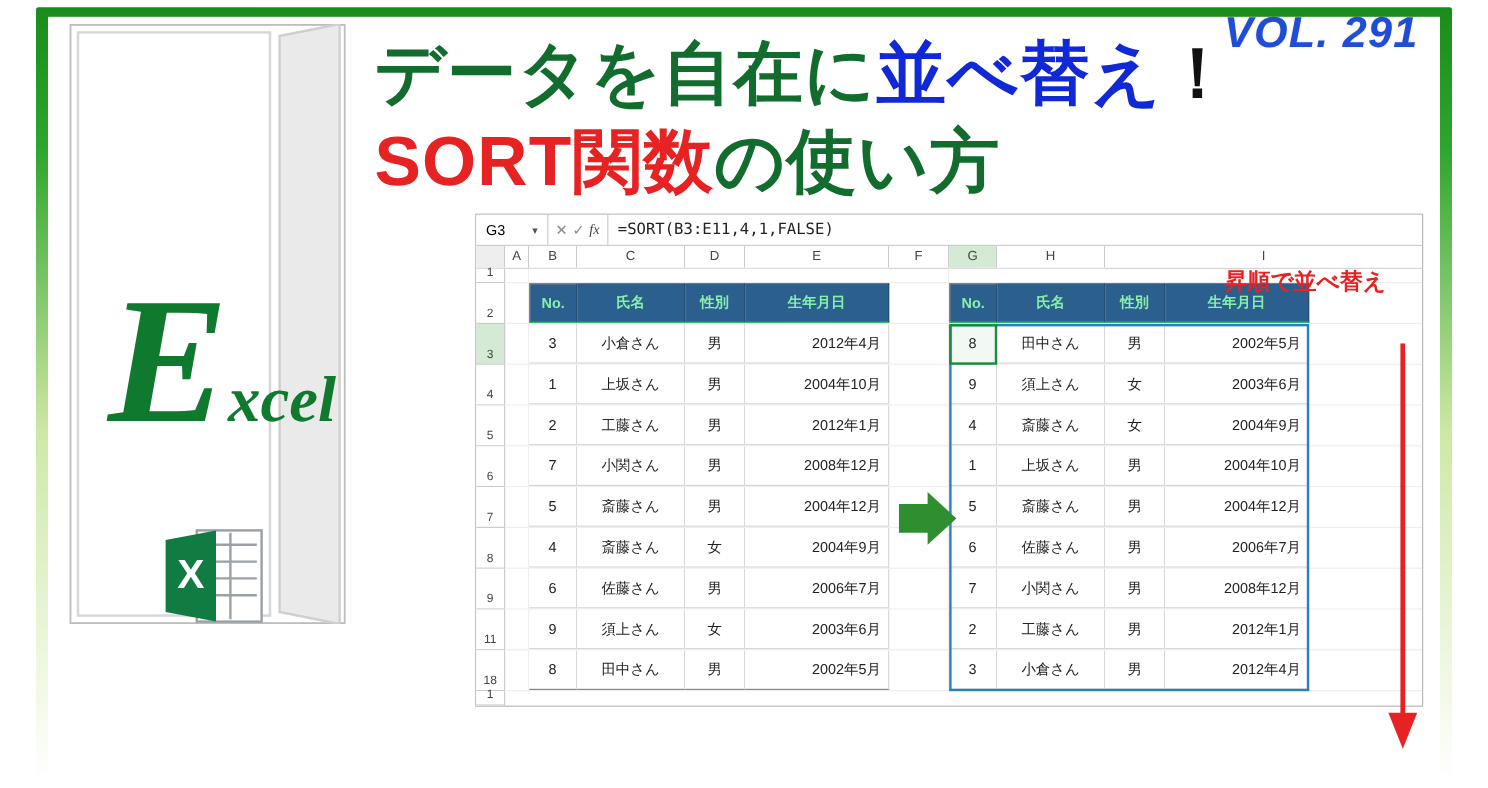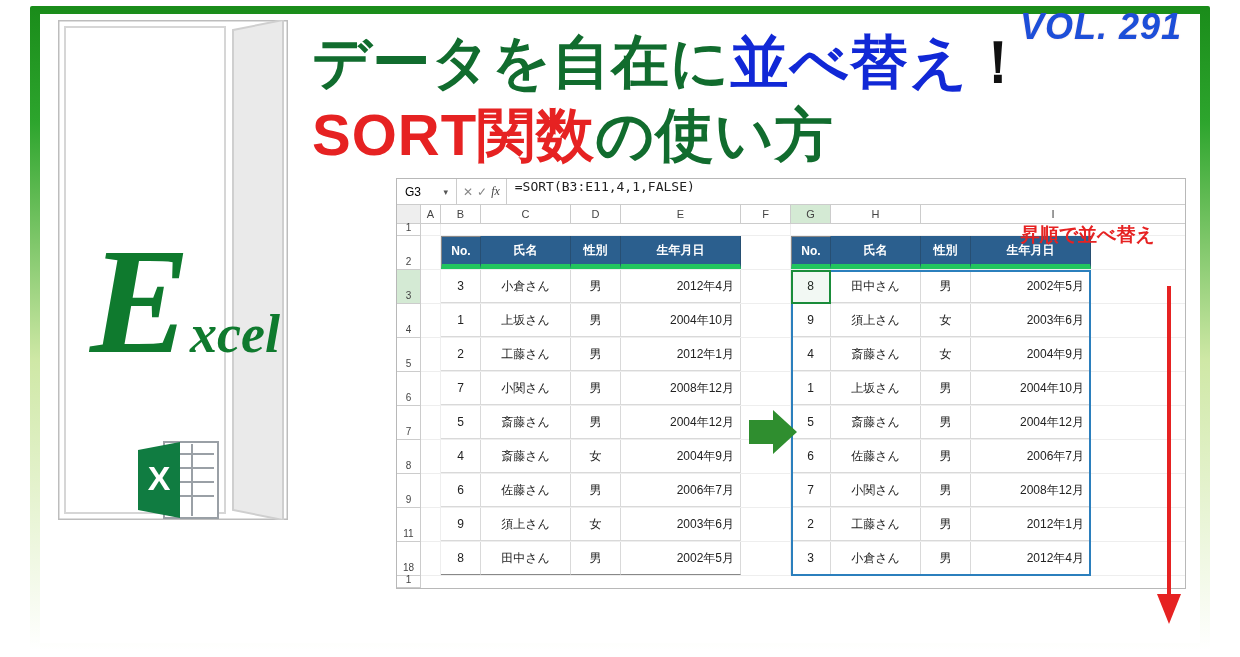--- a/index.html
+++ b/index.html
@@ -78,20 +78,21 @@
     position: absolute;
     left: 396px; top: 178px;
     width: 790px;
     background: #fff;
     border: 1px solid #b8b8b8;
     z-index: 10;
     font-size: 12px;
   }
   .fx-bar {
     display: flex;
+    align-items: center;
     height: 26px;
     border-bottom: 1px solid #ccc;
     background: #fff;
   }
   .name-box {
     width: 60px;
     padding: 0 8px;
     border-right: 1px solid #ccc;
     font-size: 12px;
     display: flex; align-items: center; justify-content: space-between;
@@ -169,25 +170,25 @@
     justify-content: center;
     border-right: 1px solid #d9d9d9;
     border-bottom: 1px solid #d9d9d9;
     font-size: 12px;
     color: #222;
     background: #fff;
   }
   .cell.date { justify-content: flex-end; padding-right: 6px; }
   .th {
     background: #2b5f8e;
-    color: #ffffff;
+    color: #86efac;
     font-weight: 600;
     font-size: 12px;
     border-right: 1px solid #274f73;
-    border-bottom: 5px solid #22c55e;
+    border-bottom: 1px solid #22c55e;
     display: flex; align-items: center; justify-content: center;
   }
   .tbl { border-top: 1.5px solid #888; border-left: 1.5px solid #888; }
   .sel-outline {
     position: absolute;
     border: 2px solid #1a8c3a;
     pointer-events: none;
   }
   .active-cell-mark {
     position: absolute;

